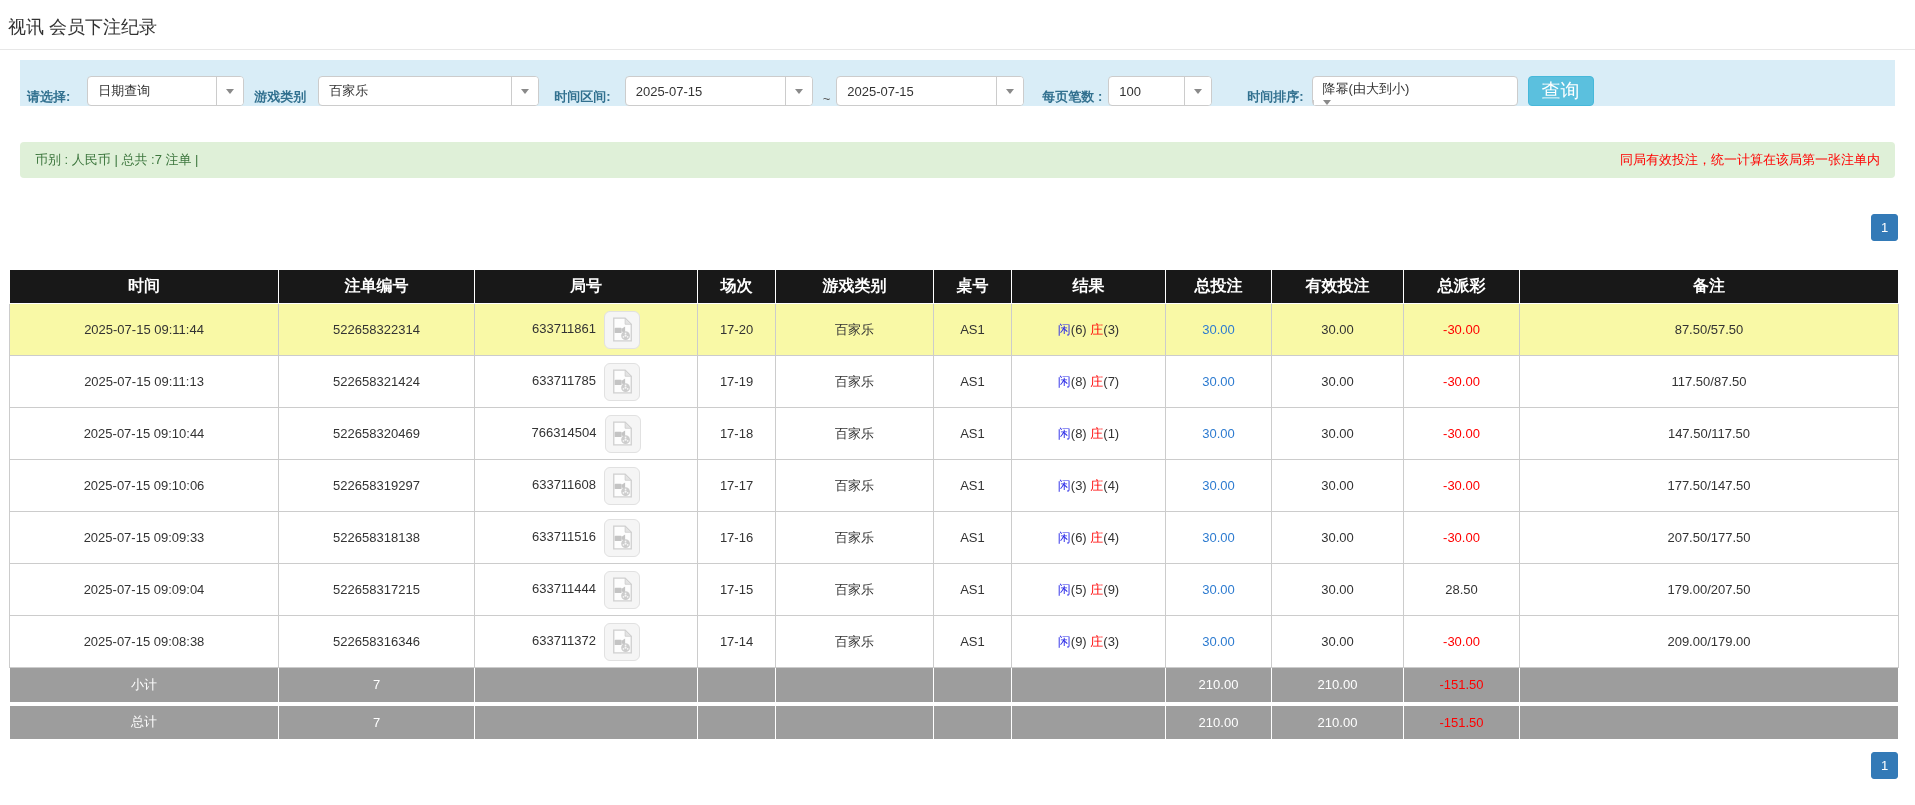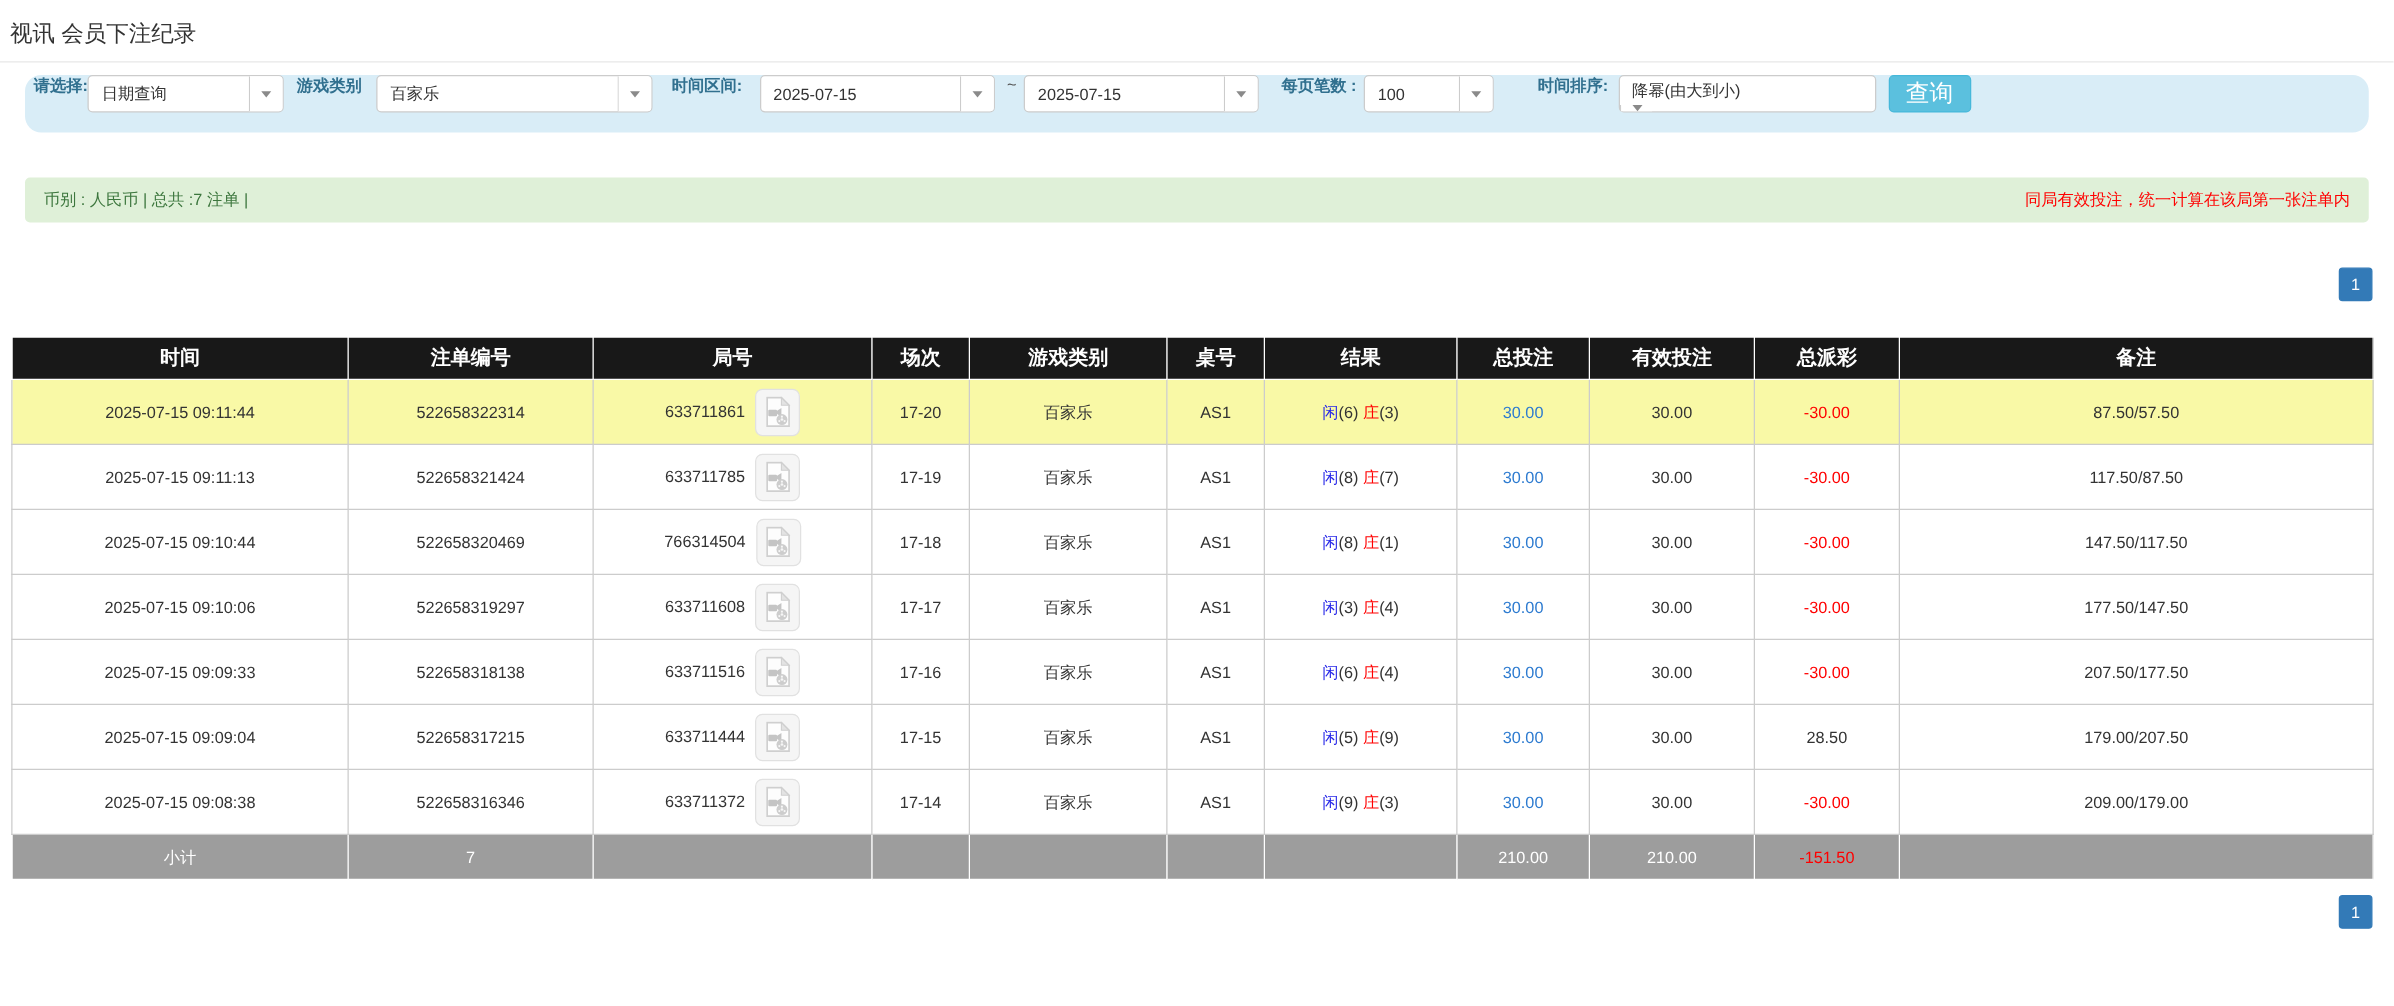--- a/index.html
+++ b/index.html
@@ -12,22 +12,22 @@
   }
   
   .page-title {
     font-size: 18px; font-weight: 400; color: #333;
     margin: 0; padding: 15px 20px 10px 8px;
     border-bottom: 1px solid #e7e7e7;
   }
   
   .filter-panel {
     margin: 10px 20px 0 20px; height: 46px;
-    background: var(--info-bg); border-radius: 13px;
-    display: flex; align-items: flex-start; padding-left: 7px;
+    background: var(--info-bg); border-radius: 0;
+    display: flex; align-items: flex-end; padding-left: 7px;
     white-space: nowrap;
   }
   .f-label { color: var(--info-label); font-weight: bold; flex: 0 0 auto; }
   .sel {
     background: #fff; border: 1px solid #ccc; border-radius: 4px;
     height: 30px; display: flex; align-items: stretch; flex: 0 0 auto;
     cursor: pointer;
   }
   .sel-text { padding: 0 10px; display: flex; align-items: center; color: #333; overflow: hidden; flex: 1; }
   .sel-caret {
@@ -36,21 +36,21 @@
   }
   .caret { width: 0; height: 0; border-left: 4px solid transparent; border-right: 4px solid transparent; border-top: 5px solid #8a8a8a; }
   .tilde { color: #555; padding: 0 6px 0 10px; }
   .btn-search {
     margin-left: 10px; height: 30px; padding: 0 13px;
     background: var(--search-btn); border: 1px solid #46b8da; border-radius: 4px;
     color: #fff; font-size: 19px; cursor: pointer;
     font-family: inherit;
   }
   
-  .g1 { margin-left: 0; width: 157px; }
+  .g1 { margin-left: 17px; width: 157px; }
   .lbl2 { margin-left: 10px; }
   .g2 { margin-left: 12px; width: 221px; }
   .lbl3 { margin-left: 15px; }
   .g3 { margin-left: 14px; width: 188px; }
   .g4 { width: 188px; }
   .lbl4 { margin-left: 18px; }
   .g5 { margin-left: 6px; width: 104px; }
   .lbl5 { margin-left: 35px; }
   .g6 { margin-left: 8px; width: 206px; flex-direction: column; }
   
@@ -422,18 +422,31 @@
       <td></td>
         <td></td>
         <td></td>
         <td></td>
         <td></td>
       <td>210.00</td>
       <td>210.00</td>
       <td class="payout neg">-151.50</td>
       <td></td>
     </tr>
+    <tr class="grand">
+      <td>总计</td>
+      <td>7</td>
+      <td></td>
+        <td></td>
+        <td></td>
+        <td></td>
+        <td></td>
+      <td>210.00</td>
+      <td>210.00</td>
+      <td class="payout neg">-151.50</td>
+      <td></td>
+    </tr>
   </tfoot>
 </table>
 
 <div class="pager bottom">
   <div class="page-btn">1</div>
 </div>
 
 </body></html>

